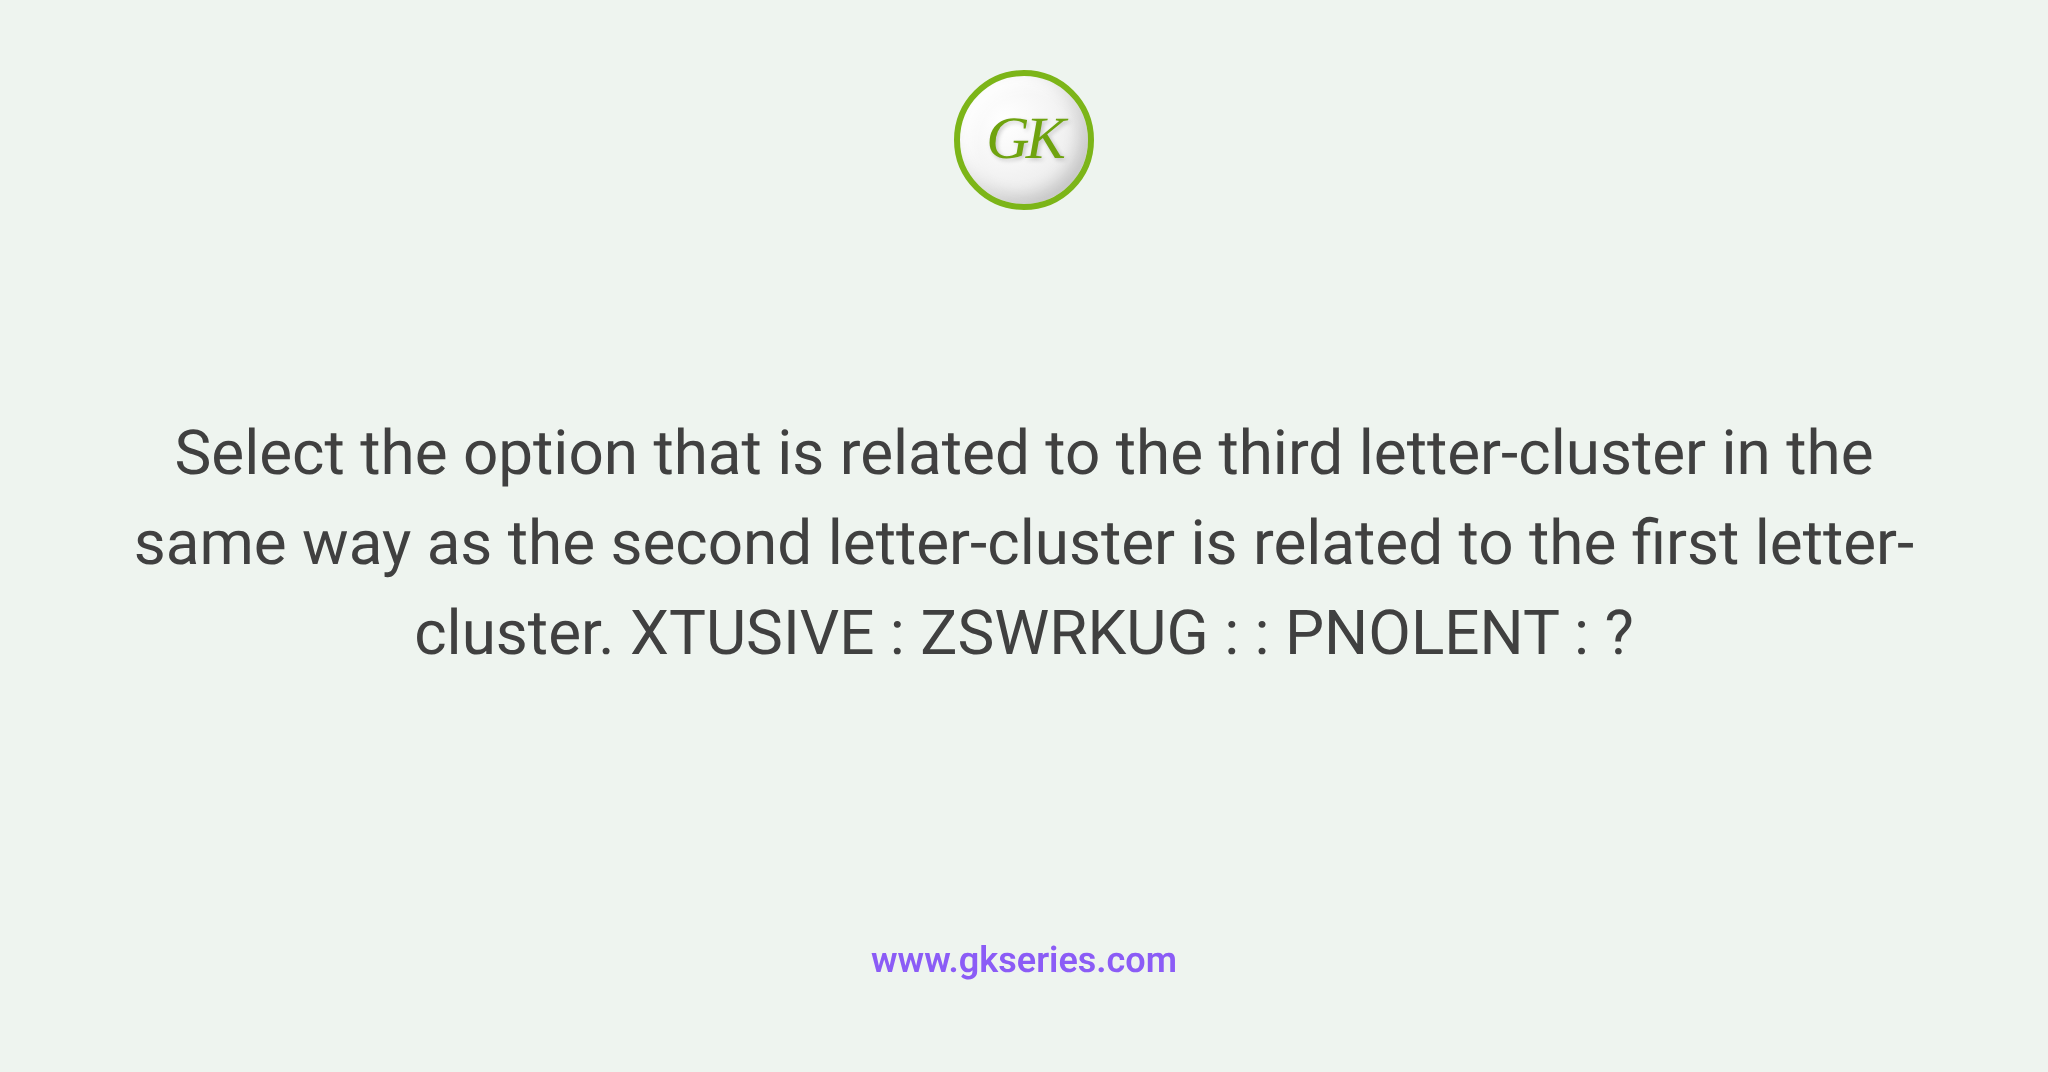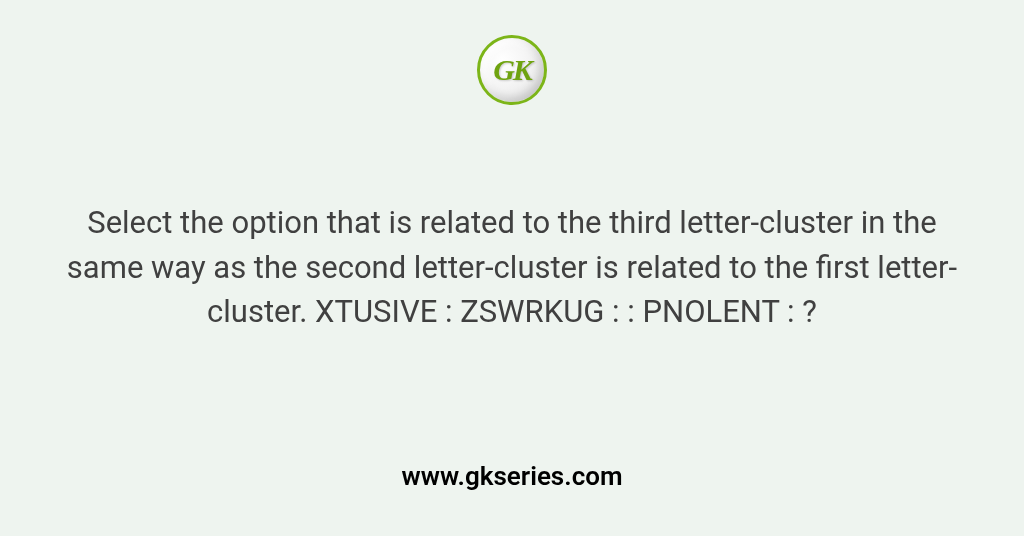--- a/index.html
+++ b/index.html
@@ -33,43 +33,43 @@
       display: flex;
       align-items: center;
       justify-content: center;
       background: radial-gradient(circle at 35% 35%, #ffffff 0%, #f5f5f5 40%, #e0e0e0 100%);
       box-shadow: inset -4px -4px 8px rgba(0,0,0,0.15), inset 4px 4px 8px rgba(255,255,255,0.9);
       position: relative;
     }
     .logo-text {
       font-family: Georgia, "Times New Roman", serif;
       font-size: 30px;
-      font-weight: bold;
+      font-weight: normal;
       font-style: italic;
       color: #6fa30f;
       letter-spacing: -2px;
       text-shadow: 1px 1px 2px rgba(0,0,0,0.2);
     }
     .question-container {
       width: 100%;
       max-width: 960px;
       text-align: center;
       padding: 0 10px;
       margin-top: -30px;
     }
     .question-text {
       font-size: 31px;
       line-height: 1.45;
       color: #404040;
       font-weight: 400;
     }
     .footer-url {
-      font-size: 26px;
+      font-size: 18px;
       font-weight: 600;
-      color: #000000;
+      color: #8b5cf6;
       text-align: center;
       margin-bottom: 10px;
     }
   </style>
 </head>
 <body>
 
 <div class="logo-container">
   <div class="logo">
     <span class="logo-text">GK</span>

